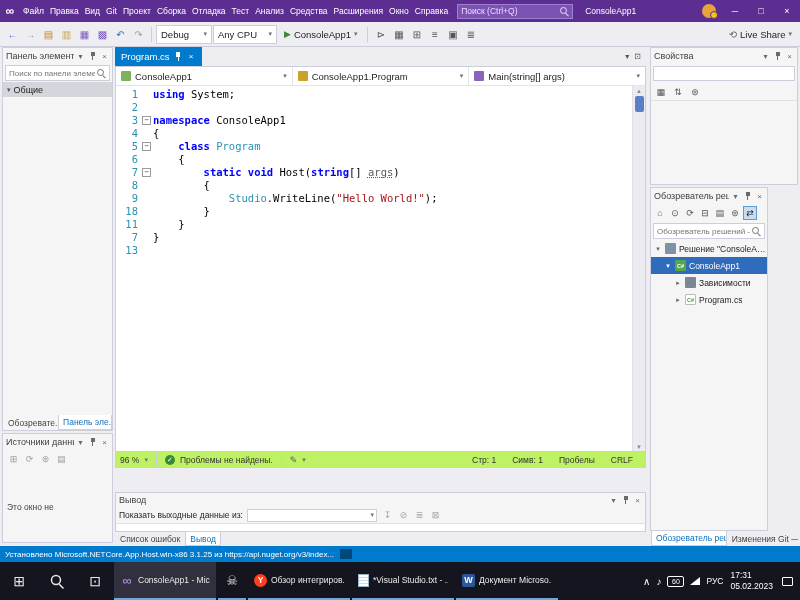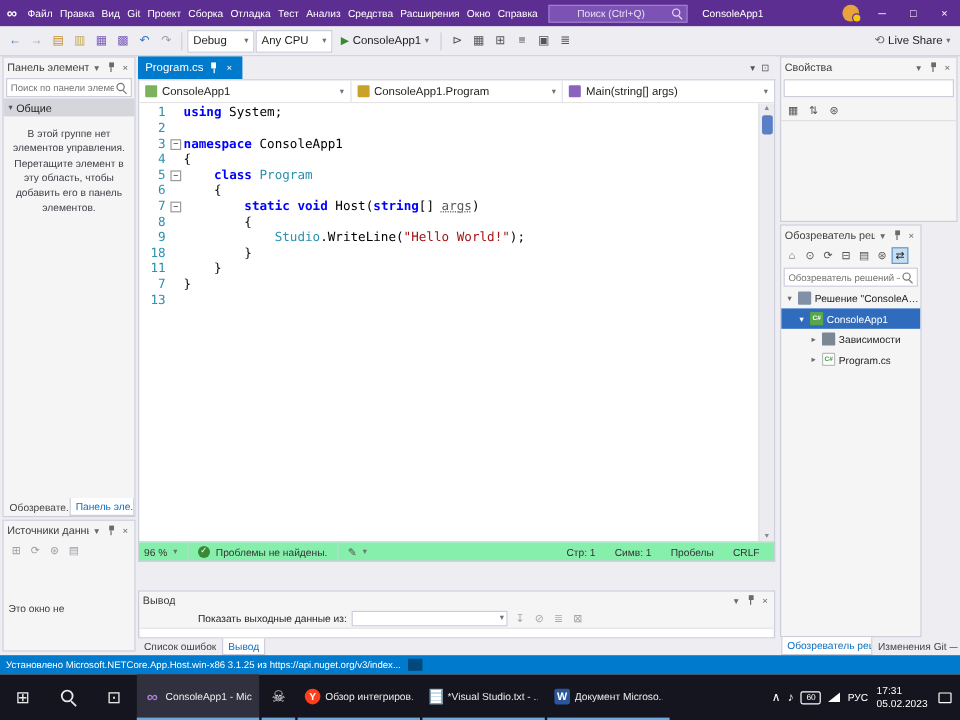--- a/index.html
+++ b/index.html
@@ -6,21 +6,21 @@
   html,body{width:800px;height:600px;}
   body{font-family:"Liberation Sans",sans-serif;overflow:hidden;background:#EEEEF2;}
   #root{position:relative;width:800px;height:600px;background:#EEEEF2;}
 
   
   .titlebar{position:absolute;top:0;left:0;width:800px;height:22px;background:#5D2E91;display:flex;align-items:center;color:#fff;}
   .vs-logo{width:20px;text-align:center;font-size:12px;font-weight:bold;flex:none;}
   .menubar{display:flex;align-items:center;height:100%;}
   .menu-item{font-size:8.5px;padding:0 3px;line-height:22px;white-space:nowrap;}
   .tb-search{flex:1;max-width:116px;min-width:66px;height:15px;margin:0 6px;background:#7C52B5;border:1px solid #9F7FD0;display:flex;align-items:center;padding:0 3px;color:#EADFF7;font-size:8.5px;gap:3px;}
-  .tb-search .txt{flex:1;white-space:nowrap;overflow:hidden;text-align:center;}
+  .tb-search .txt{flex:1;white-space:nowrap;overflow:hidden;}
   .win-title{font-size:8.5px;margin:0 6px;white-space:nowrap;}
   .tb-right{margin-left:auto;display:flex;align-items:center;height:100%;flex:none;}
   .avatar{width:14px;height:14px;border-radius:50%;background:#E8A33D;margin:0 6px;position:relative;}
   .avatar::after{content:"";position:absolute;right:-2px;bottom:-1px;width:6px;height:6px;border-radius:50%;background:#F2C811;border:1px solid #5D2E91;}
   .win-btn{width:26px;height:22px;display:flex;align-items:center;justify-content:center;font-size:9px;}
 
   
   .toolbar{position:absolute;top:22px;left:0;width:800px;height:25px;background:#EEEEF2;border-bottom:1px solid #CCCEDB;display:flex;align-items:center;padding:0 4px;gap:1px;}
   .tb-group{display:flex;align-items:center;gap:1px;}
   .tbi{width:17px;height:19px;display:flex;align-items:center;justify-content:center;font-size:10px;color:#444;}
@@ -74,30 +74,30 @@
   .code-line{display:flex;height:13px;line-height:13px;font-family:"DejaVu Sans Mono",monospace;font-size:10.5px;}
   .ln{width:24px;text-align:right;color:#2B91AF;flex:none;padding-right:2px;}
   .fold{width:13px;flex:none;display:flex;align-items:center;justify-content:center;}
   .foldbox{width:9px;height:9px;border:1px solid #9A9A9A;background:#fff;font-size:7px;line-height:7px;text-align:center;color:#333;}
   .code{white-space:pre;}
   .tk-k{color:#0000FF;font-weight:bold;}.tk-t{color:#2B91AF;}.tk-s{color:#A31515;}.tk-p{color:#000;}
   .tk-prm{color:#5A5A5A;text-decoration:underline dotted;}
   .v-scroll{width:13px;background:#ECECF0;border-left:1px solid #E0E0E3;display:flex;flex-direction:column;align-items:center;flex:none;}
   .v-arrow{font-size:6px;color:#868999;height:9px;display:flex;align-items:center;}
   .v-thumb{width:9px;height:16px;background:#5B7FC7;border-radius:2px;margin-top:1px;}
-  .editor-statusbar{height:16px;background:#86efac;border:1px solid #CCCEDB;border-top:none;display:flex;align-items:center;padding:0 4px;gap:5px;font-size:8.5px;color:#333;flex:none;}
+  .editor-statusbar{height:16px;background:#bef264;border:1px solid #CCCEDB;border-top:none;display:flex;align-items:center;padding:0 4px;gap:5px;font-size:8.5px;color:#333;flex:none;}
   .ok-badge{width:10px;height:10px;border-radius:50%;background:#388A34;color:#fff;font-size:7px;line-height:10px;text-align:center;flex:none;}
   .es-right{margin-left:auto;display:flex;gap:16px;padding-right:8px;}
   .pen{font-size:9px;color:#555;}
 
   
   .output-panel{position:absolute;left:115px;top:492px;width:531px;height:54px;display:flex;flex-direction:column;}
   .output-body{background:#F5F5F5;border:1px solid #CCCEDB;display:flex;flex-direction:column;flex:1;}
   .output-body .panel-hdr{height:14px;}
-  .out-controls{height:16px;display:flex;align-items:center;gap:4px;padding:0 3px;font-size:8.5px;color:#1E1E1E;flex:none;margin-left:46px;}
+  .out-controls{height:16px;display:flex;align-items:center;gap:4px;padding:0 3px;font-size:8.5px;color:#1E1E1E;flex:none;}
   .out-combo{width:130px;height:13px;background:#fff;border:1px solid #CCCEDB;display:flex;align-items:center;justify-content:flex-end;padding:0 2px;}
   .out-icons{display:flex;gap:3px;}
   .outi{width:13px;text-align:center;font-size:9px;color:#A6A6AC;}
   .out-content{flex:1;background:#fff;border-top:1px solid #E0E0E3;margin:0 1px;}
   .output-panel .panel-tabs{height:14px;}
 
   
   .props-combo{height:15px;margin:2px;border:1px solid #CCCEDB;background:#fff;flex:none;}
   .props-toolbar{height:18px;display:flex;align-items:center;gap:3px;padding:0 3px;flex:none;border-bottom:1px solid #E0E0E3;}
   .propi{width:14px;text-align:center;font-size:9px;color:#555;}
@@ -226,21 +226,20 @@
         </span>
     </div>
     <div class="search-box">
       <span class="txt">Поиск по панели элемен</span>
       <span class="mag"></span>
     </div>
     <div class="tbx-section">
       <span style="font-size:7px;color:#555;">▾</span>
       <span>Общие</span>
     </div>
-    <div class="tbx-empty">В этой группе нет элементов управления. Перетащите элемент в эту область, чтобы добавить его в панель элементов.</div>
     <div class="panel-tabs" style="margin-top:auto;">
         <span class="panel-tab">Обозревате...</span>
         <span class="panel-tab active">Панель эле...</span>
       </div>
   </div>
 
   <div class="panel" style="left:2px;top:433px;width:111px;height:110px;">
     <div class="panel-hdr">
       <span class="ttl">Источники данных</span>
       <span class="hdr-icons">

